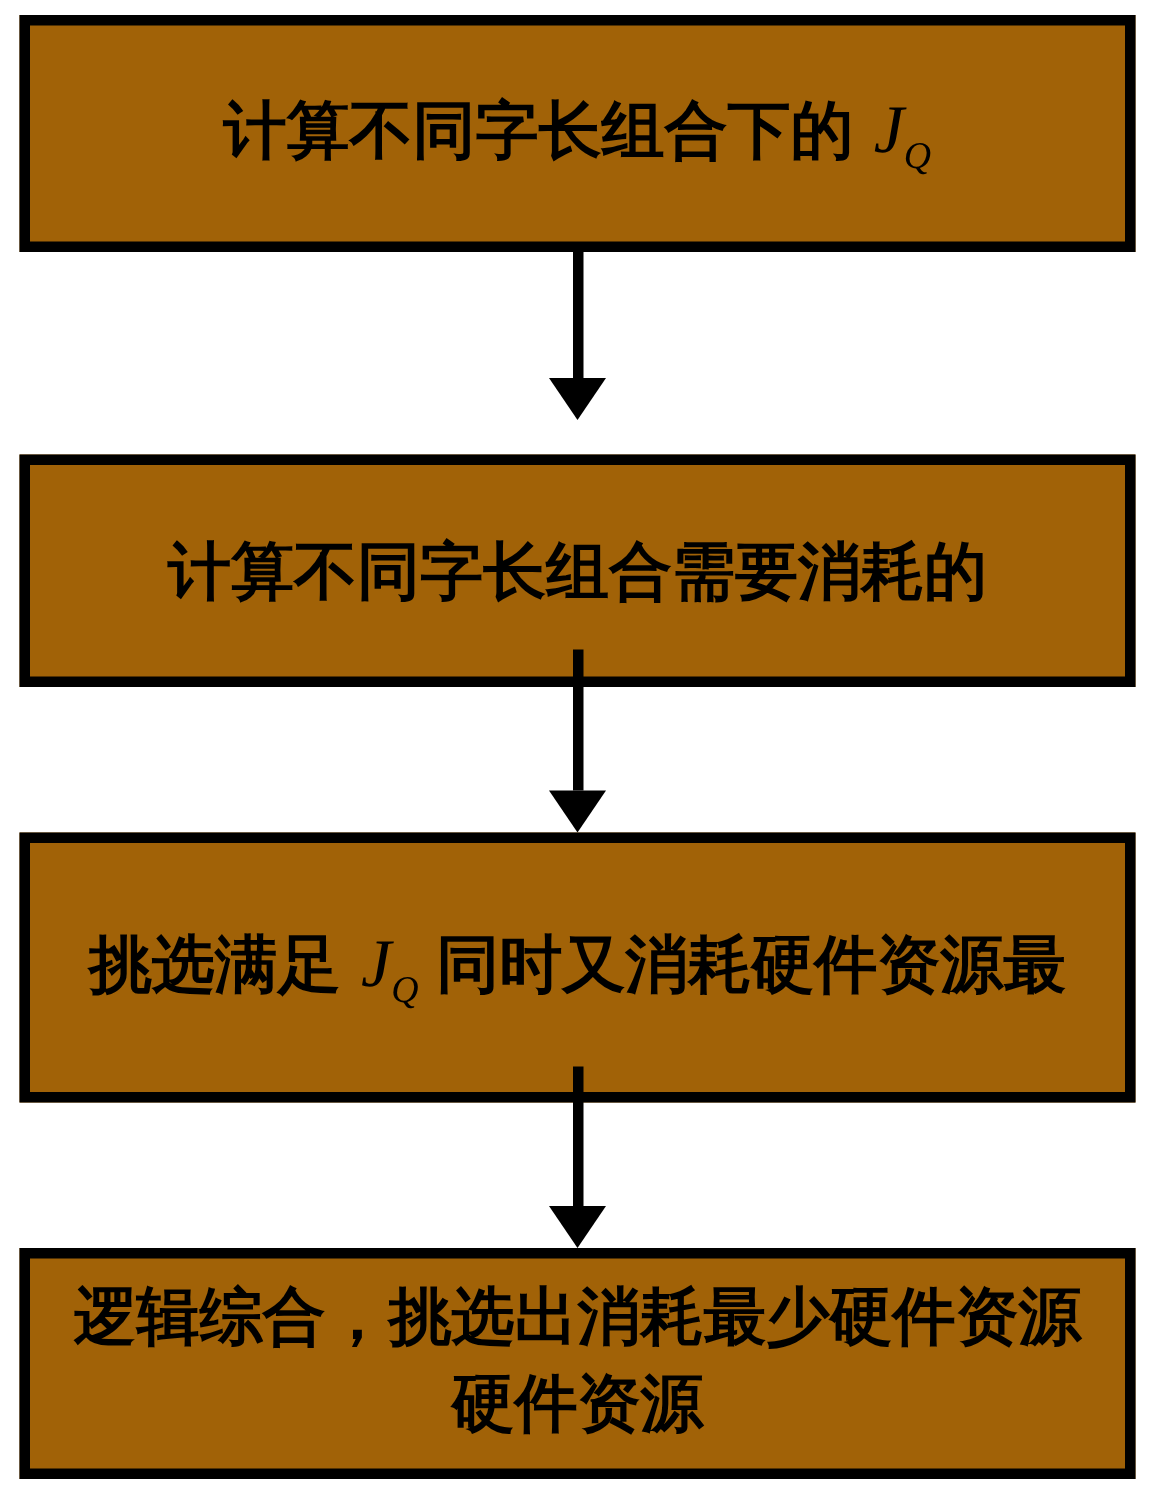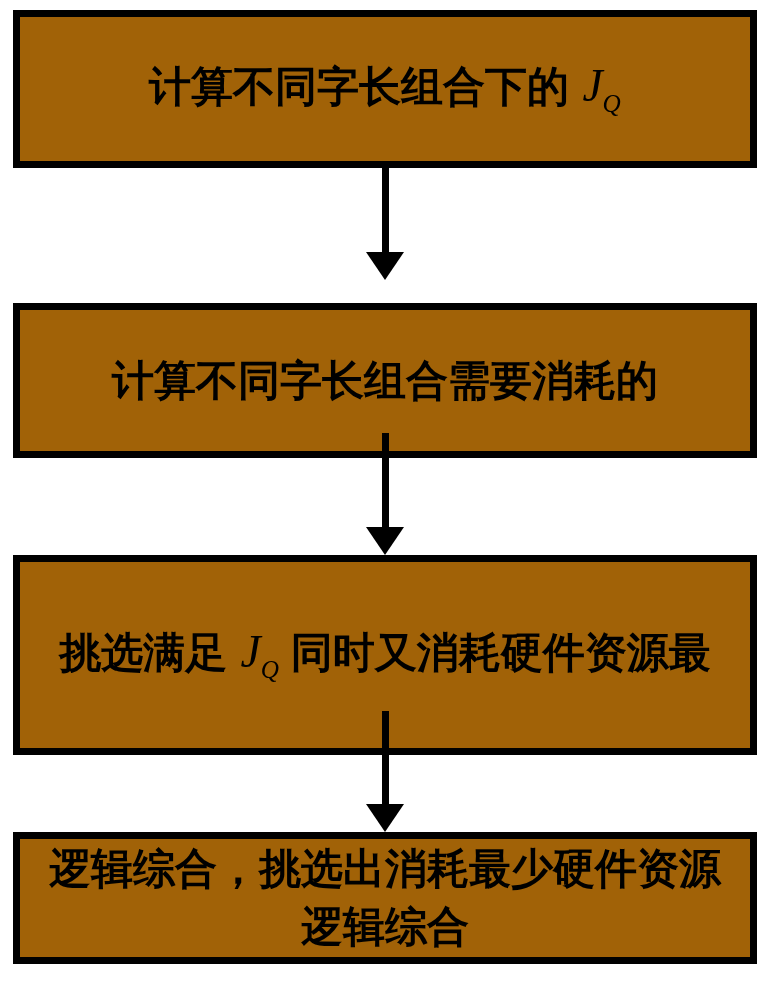--- a/index.html
+++ b/index.html
@@ -28,22 +28,22 @@
     justify-content: center;
     text-align: center;
     color: #000000;
     font-size: 42px;
     font-weight: 600;
     line-height: 1.38;
     padding: 0 8px;
   }
   .box-1 { top: 10px;  height: 158px; }
   .box-2 { top: 278px; height: 155px; margin-top: 25px; }
-  .box-3 { top: 555px; height: 200px; }
-  .box-4 { top: 832px; height: 132px; }
+  .box-3 { top: 555px; height: 180px; }
+  .box-4 { top: 832px; height: 154px; font-family: Liberation Serif, serif; }
 
   .flow-line { white-space: nowrap; }
 
   .math-var {
     font-family: "Liberation Serif", serif;
     font-style: italic;
     font-weight: 500;
     font-size: 1.08em;
     padding-left: 0.04em;
   }
@@ -118,17 +118,17 @@
   <div class="flow-arrow arrow-3">
     <div class="arrow-shaft"></div>
     <div class="arrow-head"></div>
   </div>
 
   <div class="flow-box box-4">
     <div class="flow-line">
       <span>逻辑综合，挑选出消耗最少硬件资源</span>
     </div>
     <div class="flow-line">
-      <span>逻辑综合</span>
+      <span>硬件资源</span>
     </div>
   </div>
 
 </div>
 
 </body></html>

